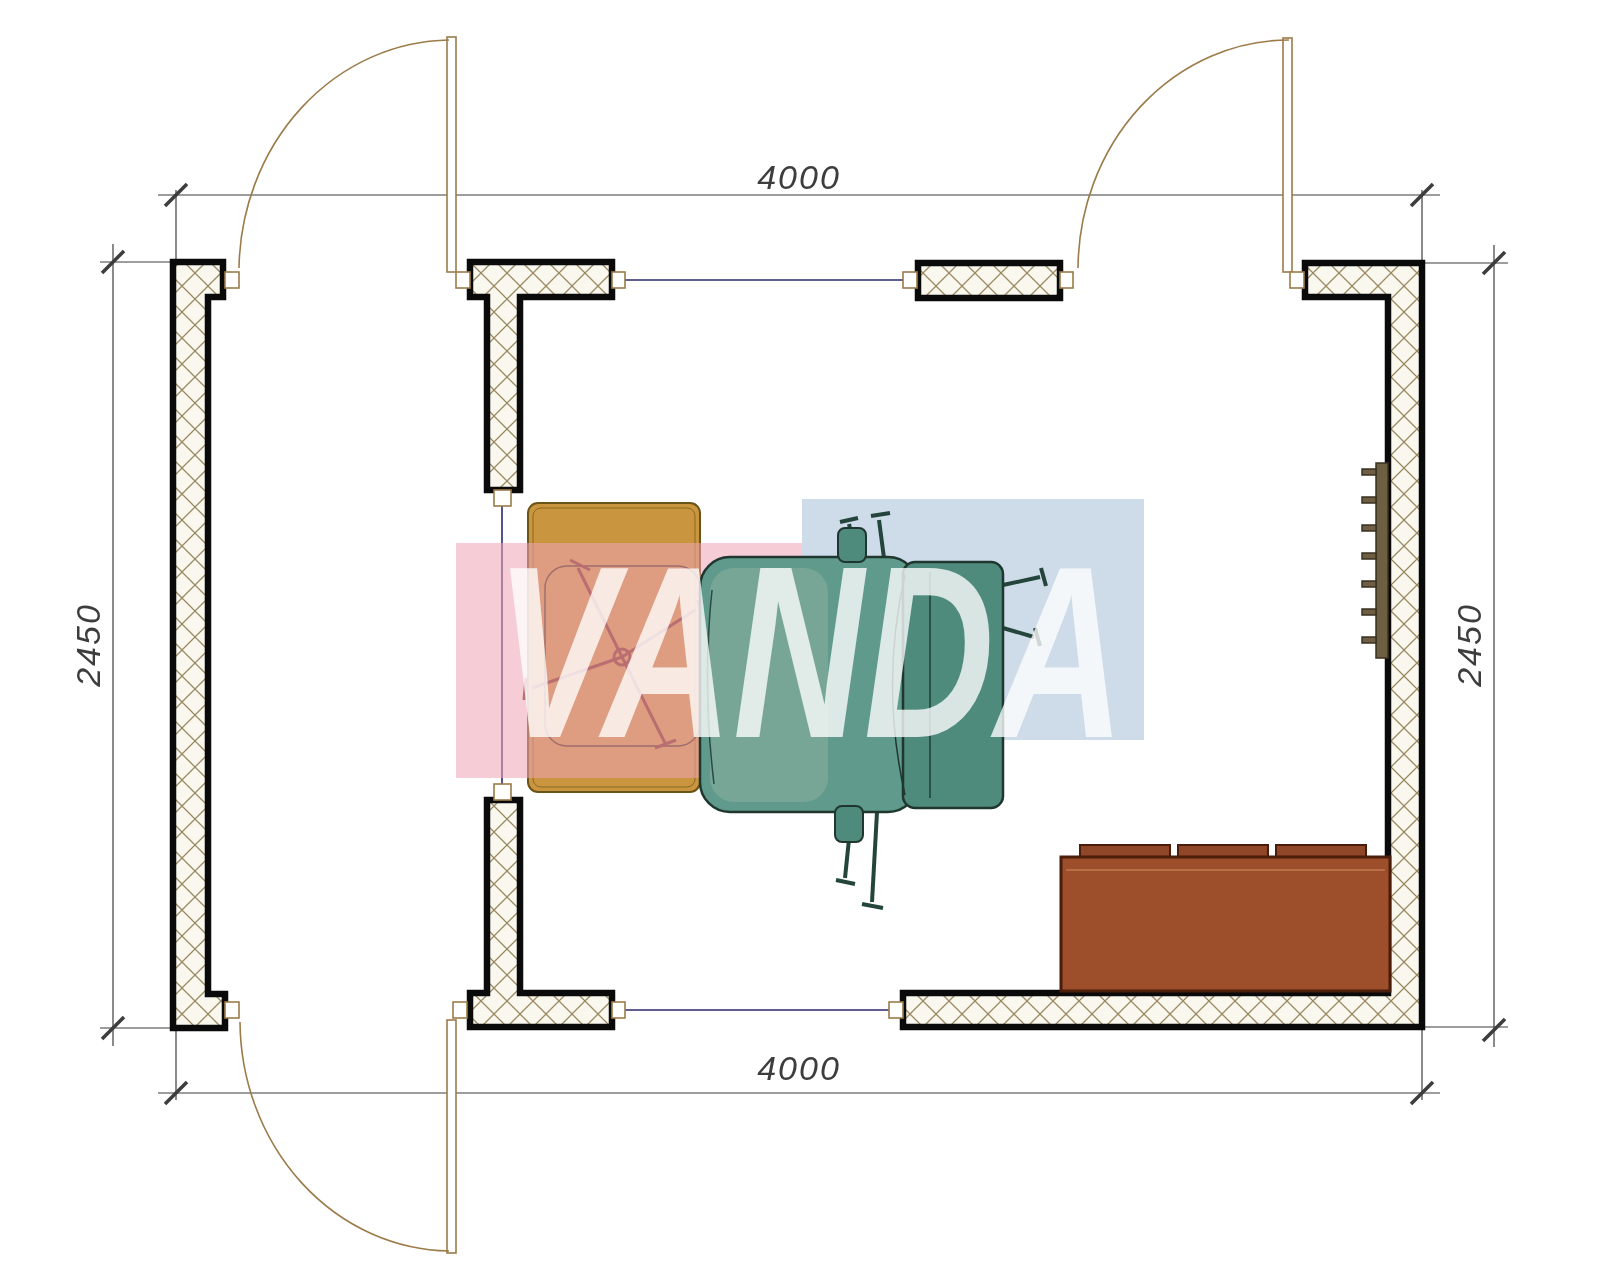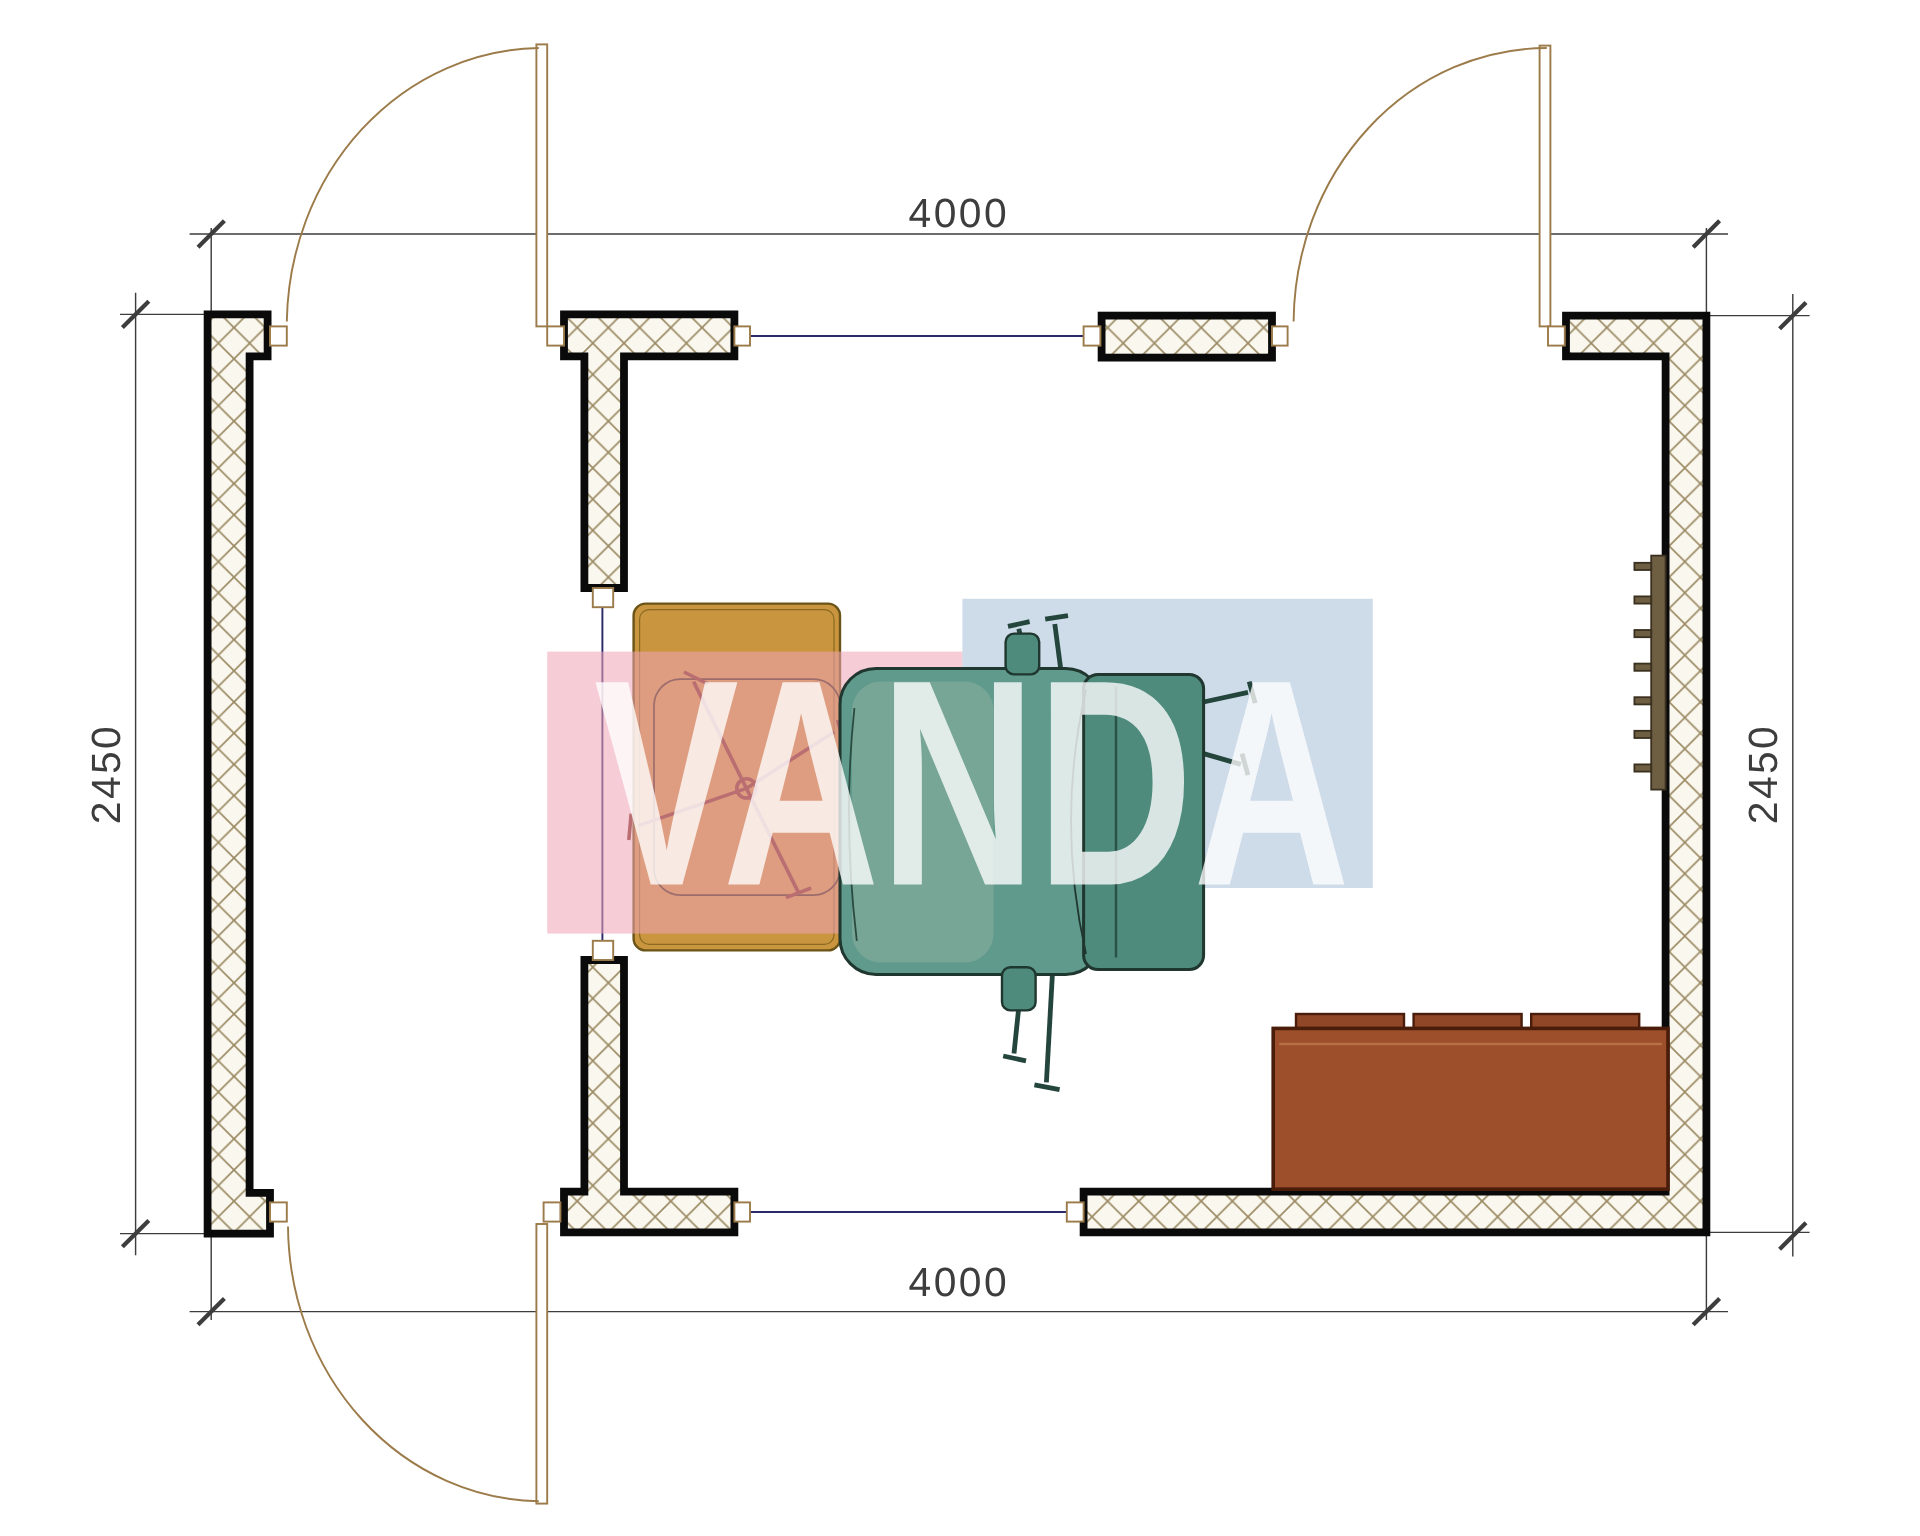--- a/index.html
+++ b/index.html
@@ -1,17 +1,17 @@
 <!DOCTYPE html>
 <html><head>
 <meta charset="utf-8">
 <style>
   html,body{margin:0;padding:0;background:#ffffff;}
   .stage{position:relative;width:1600px;height:1280px;background:#ffffff;overflow:hidden;
-         font-family:"Liberation Sans", sans-serif;}
+         font-family:"Liberation Sans", sans-serif;font-style:italic;}
   svg{display:block;}
   text.dim{font-family:"Liberation Sans", sans-serif;font-size:34px;fill:#3d3d3d;letter-spacing:2px;}
   text.wm{font-family:"Liberation Sans", sans-serif;font-weight:bold;}
 </style>
 </head>
 <body>
 
 <div class="stage">
 <svg width="1600" height="1280" viewBox="0 0 1600 1280">
   <defs>

